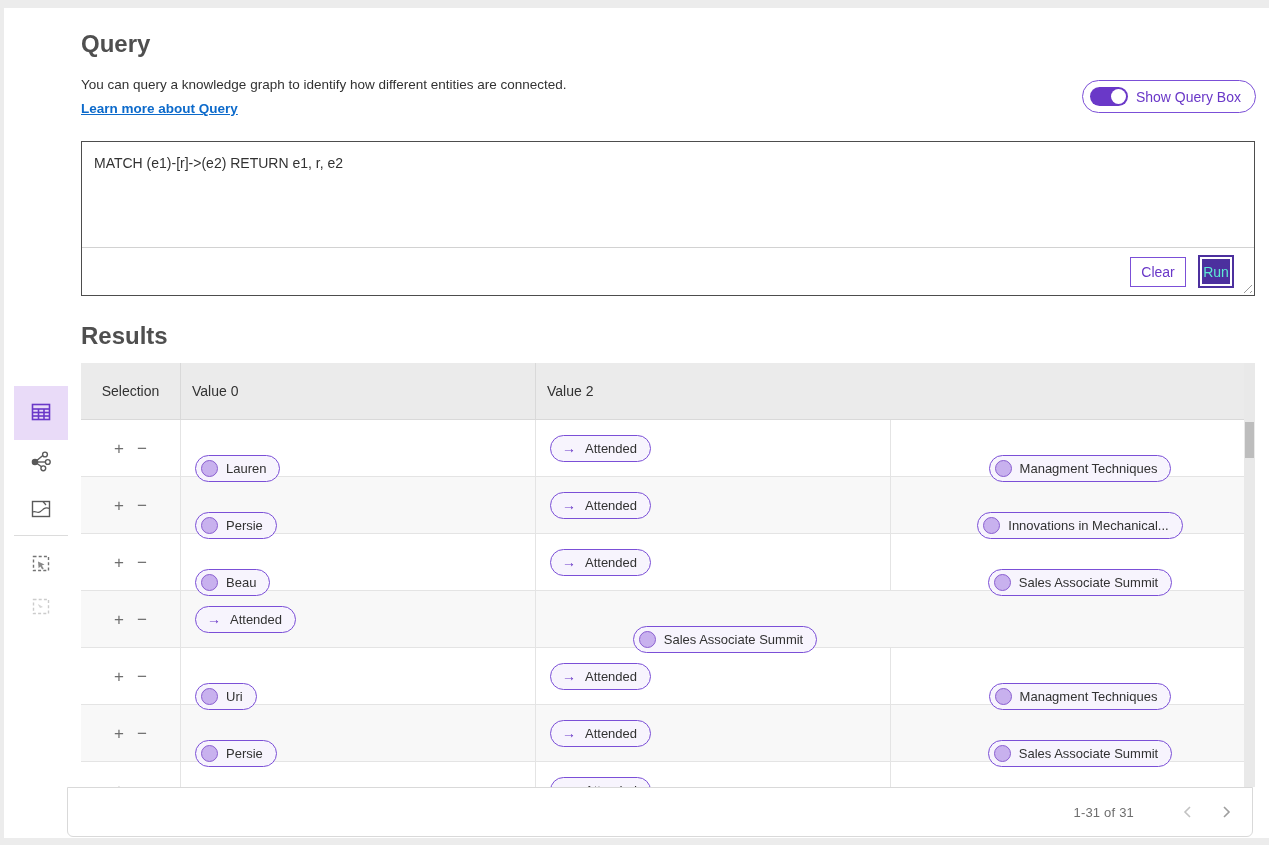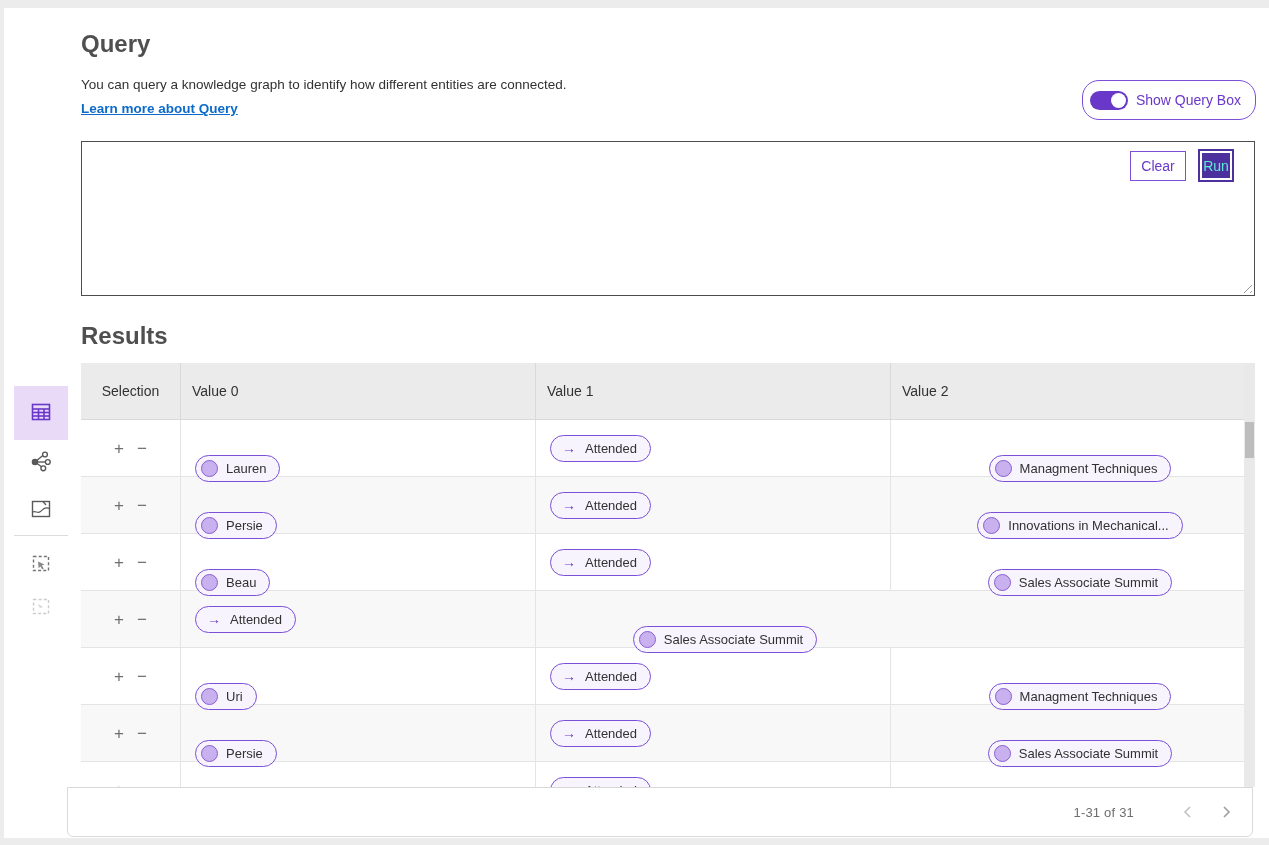--- a/index.html
+++ b/index.html
@@ -6,21 +6,21 @@
   html,body { width:1269px; height:845px; overflow:hidden;
     font-family:"Liberation Sans", sans-serif; background:#ececec; color:#323232; }
   .panel { position:absolute; left:4px; top:8px; right:0; bottom:7px; background:#fff; }
 
   
   .page-title { position:absolute; left:81px; top:30px; font-size:24px; font-weight:700; color:#4f4f4f; }
   .page-desc  { position:absolute; left:81px; top:77px; font-size:13.5px; color:#323232; }
   .learn-link { position:absolute; left:81px; top:101px; font-size:13.5px; font-weight:700;
                 color:var(--link); text-decoration:underline; cursor:pointer; }
 
-  .toggle-wrap { position:absolute; right:13px; top:80px; height:40px; display:flex; align-items:center;
+  .toggle-wrap { position:absolute; right:13px; top:80px; height:33px; display:flex; align-items:center;
                  gap:8px; padding:0 14px 0 7px; border:1px solid var(--purple-border); border-radius:17px;
                  background:#fff; cursor:pointer; }
   .switch { width:38px; height:19px; border-radius:10px; background:var(--purple); position:relative; }
   .switch .knob { position:absolute; right:2px; top:2px; width:15px; height:15px; border-radius:50%; background:#fff; }
   .toggle-label { font-size:14px; color:var(--purple); }
 
   
   .query-box { position:absolute; left:81px; top:141px; width:1174px; height:155px;
                border:1px solid #4d4d4d; background:#fff; }
   .query-text-area { position:relative; height:106px; border-bottom:1px solid #d2d2d2;
@@ -140,36 +140,36 @@
 <a class="learn-link">Learn more about Query</a>
 
 <div class="toggle-wrap">
   <span class="switch">
       <span class="knob"></span>
     </span>
   <span class="toggle-label">Show Query Box</span>
 </div>
 
 <div class="query-box">
+  <div class="query-text-area">MATCH (e1)-[r]-&gt;(e2) RETURN e1, r, e2</div>
   <div class="resize-handle"></div>
   <div class="query-actions">
     <button class="btn-clear">Clear</button>
     <span class="btn-run-focus">
       <button class="btn-run">Run</button>
     </span>
   </div>
 </div>
 
 <div class="results-title">Results</div>
 
 <div class="table-wrap">
   <div class="thead">
     <div class="th sel">Selection</div>
     <div class="th v0">Value 0</div>
-    <div class="th v1">Value 1</div>
     <div class="th v2">Value 2</div>
   </div>
   <div id="table-body">
   <div class="tr">
     <div class="td sel">
       <button class="pm">+</button>
       <button class="pm">−</button>
     </div>
     <div class="td v0">
       <span class="pill entity">

